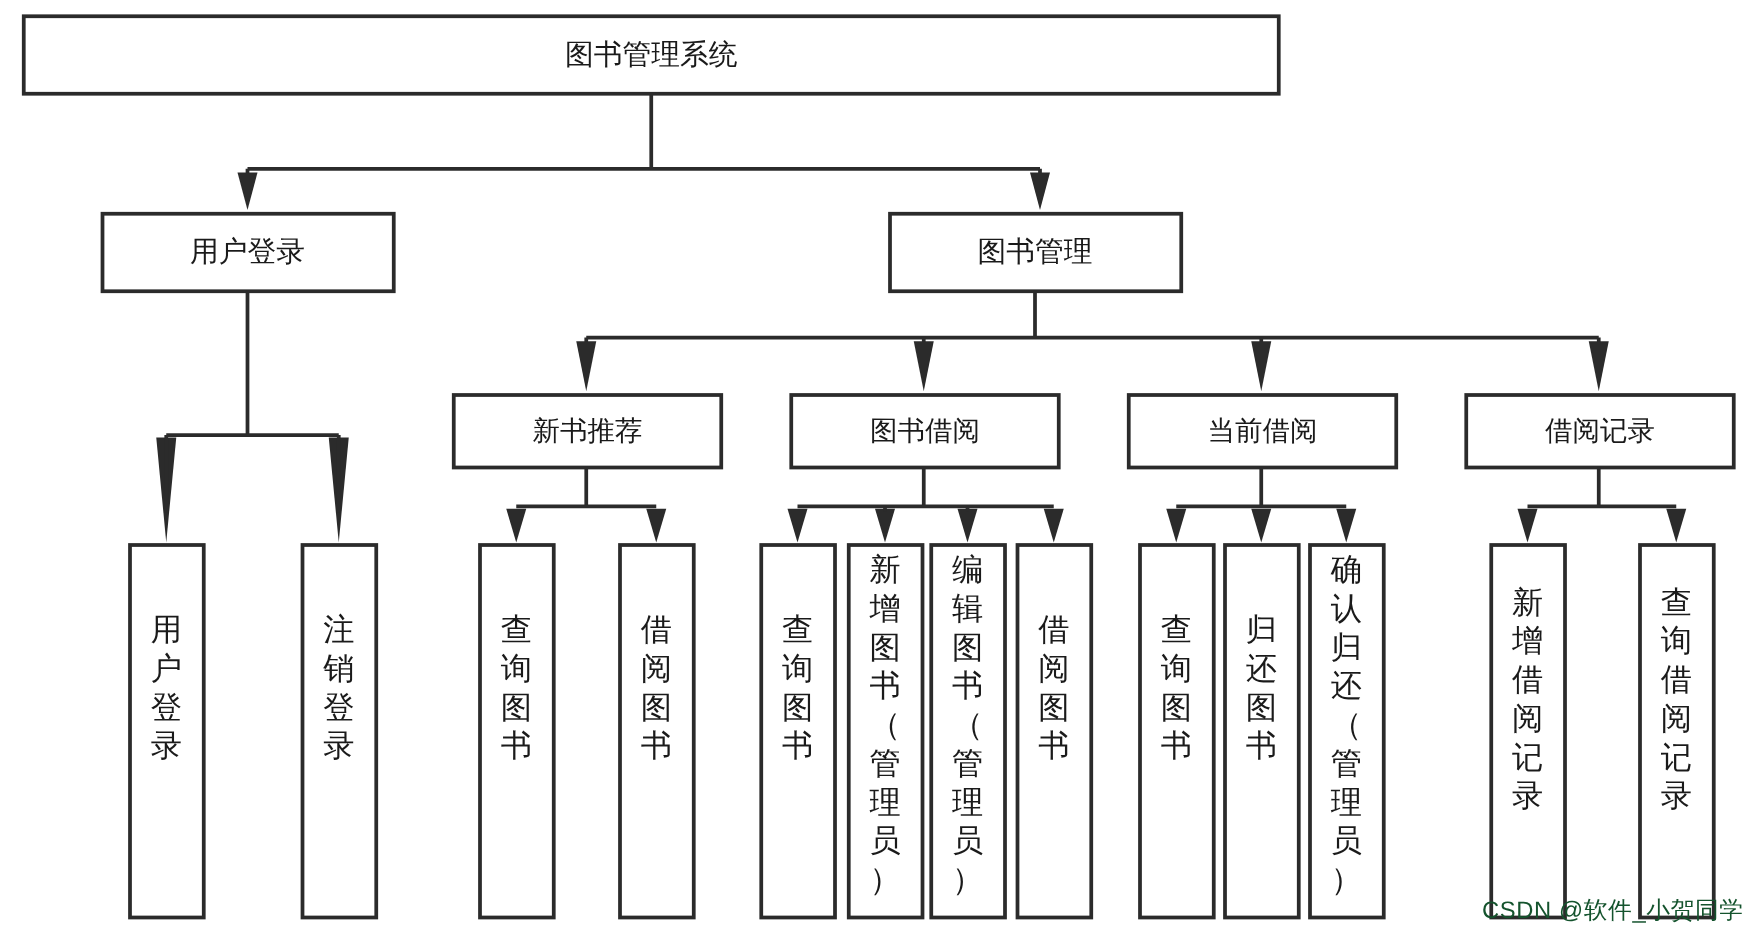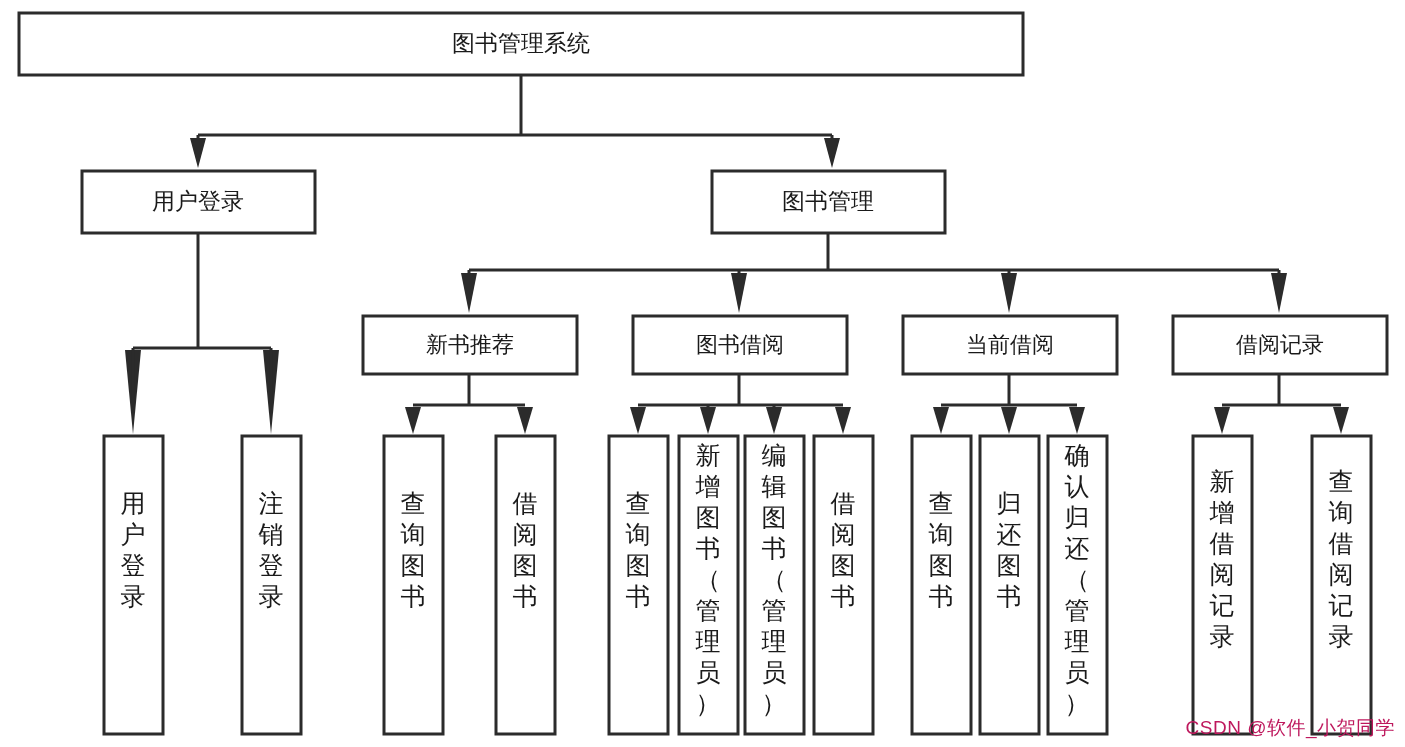--- a/index.html
+++ b/index.html
@@ -54,21 +54,21 @@
     stroke-linecap: butt;
   }
   .arrow-head {
     fill: #2b2b2b;
     stroke: none;
   }
   .watermark {
     position: absolute;
     right: 10px;
     bottom: 6px;
-    color: #be185d;
+    color: #14532d;
     font-size: 19px;
     font-family: "Liberation Sans", "DejaVu Sans", sans-serif;
     letter-spacing: 0.5px;
     white-space: nowrap;
     user-select: none;
   }
 </style>
 </head>
 <body>
 

